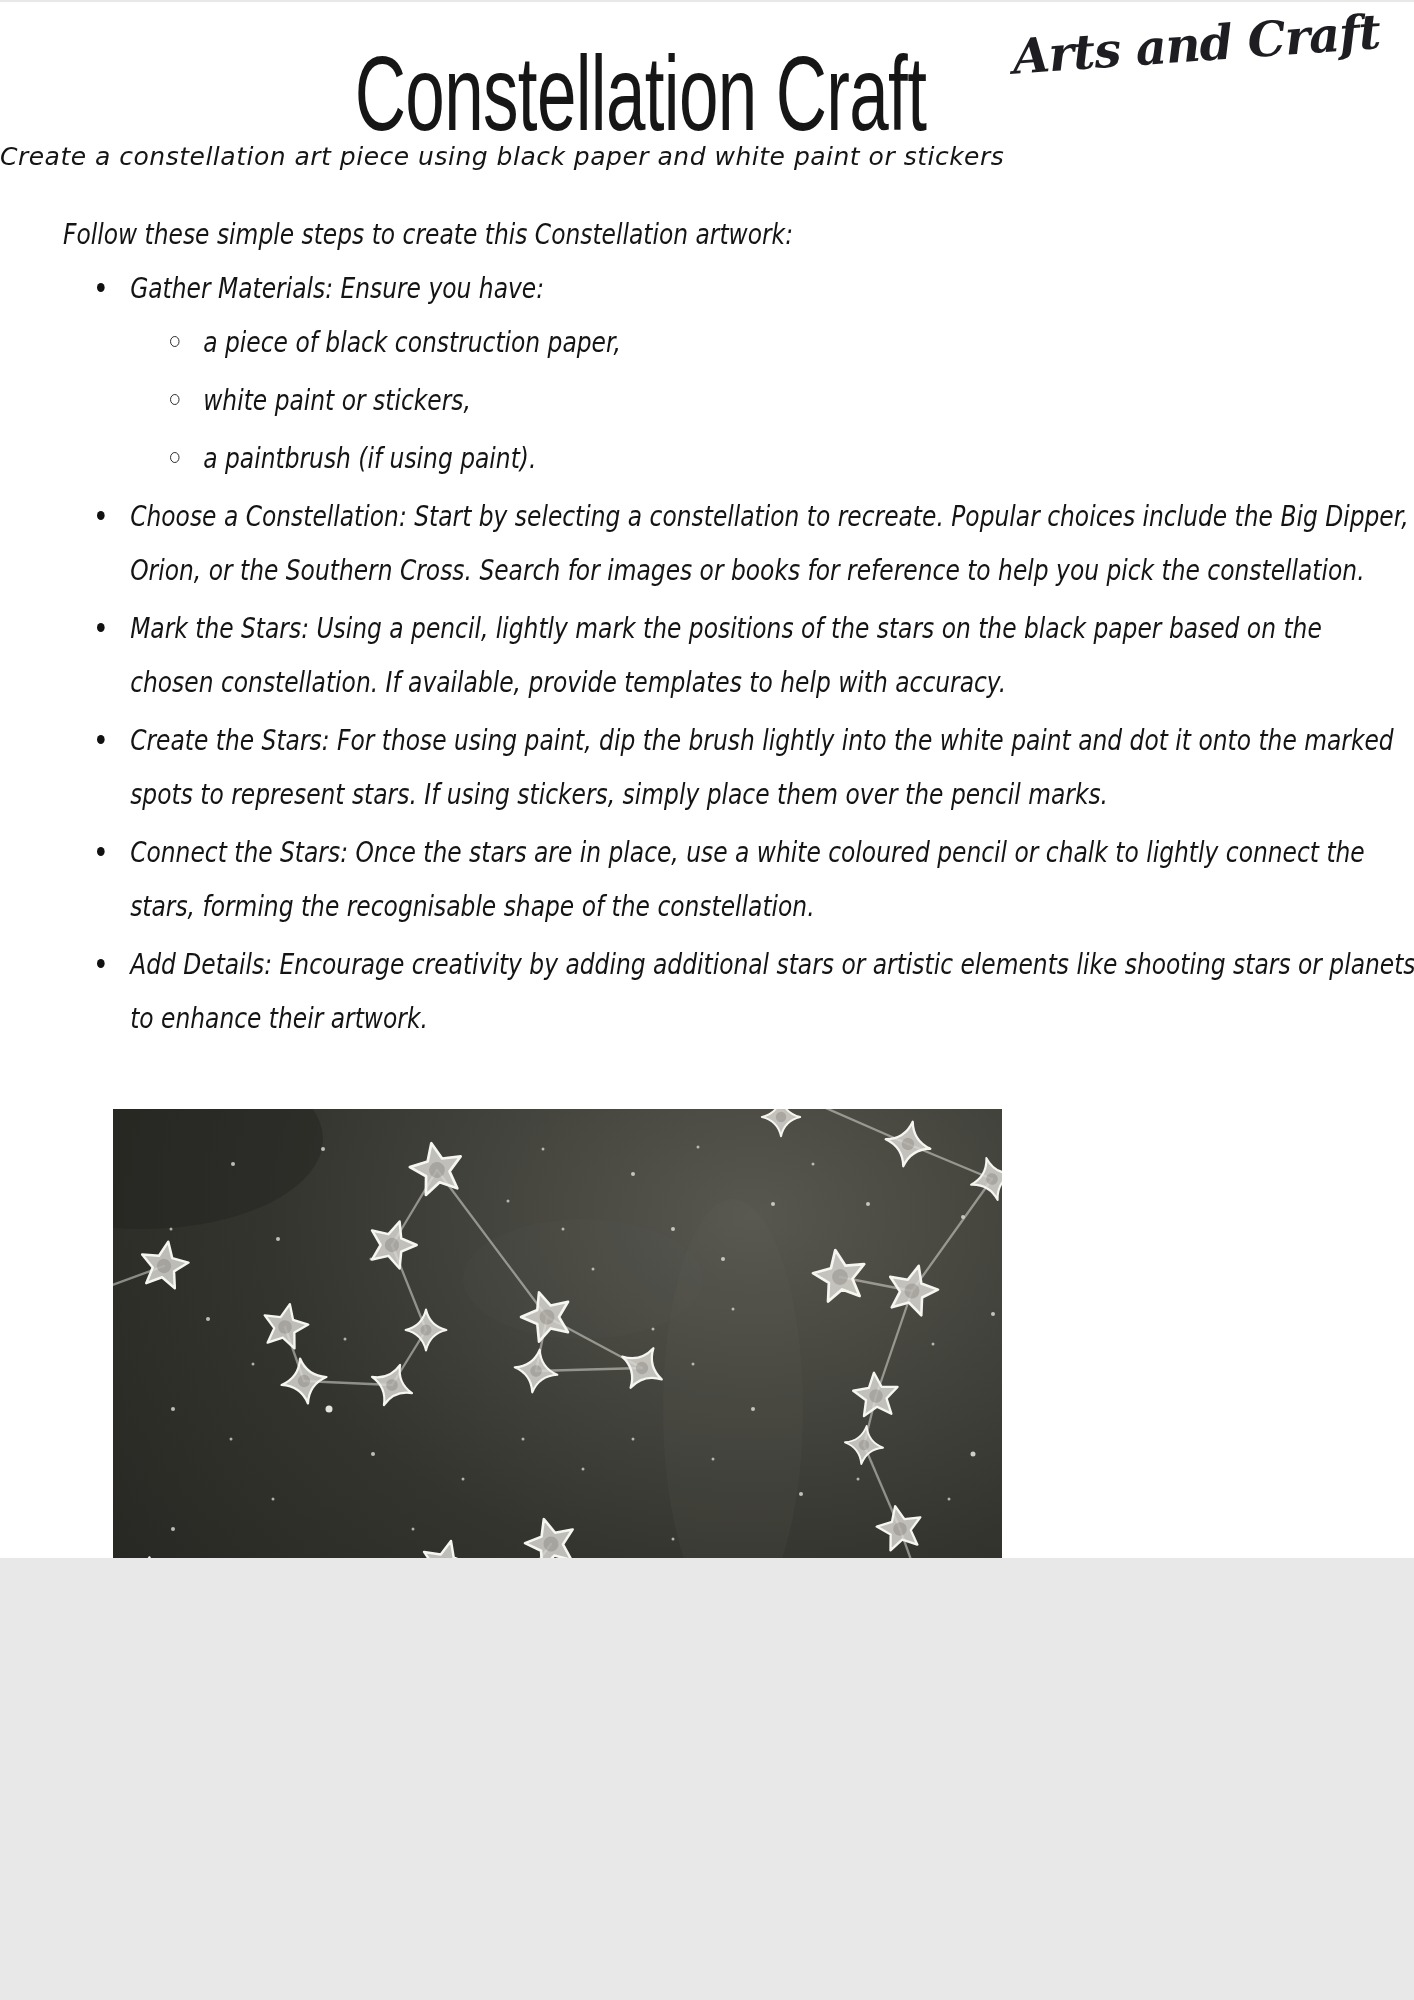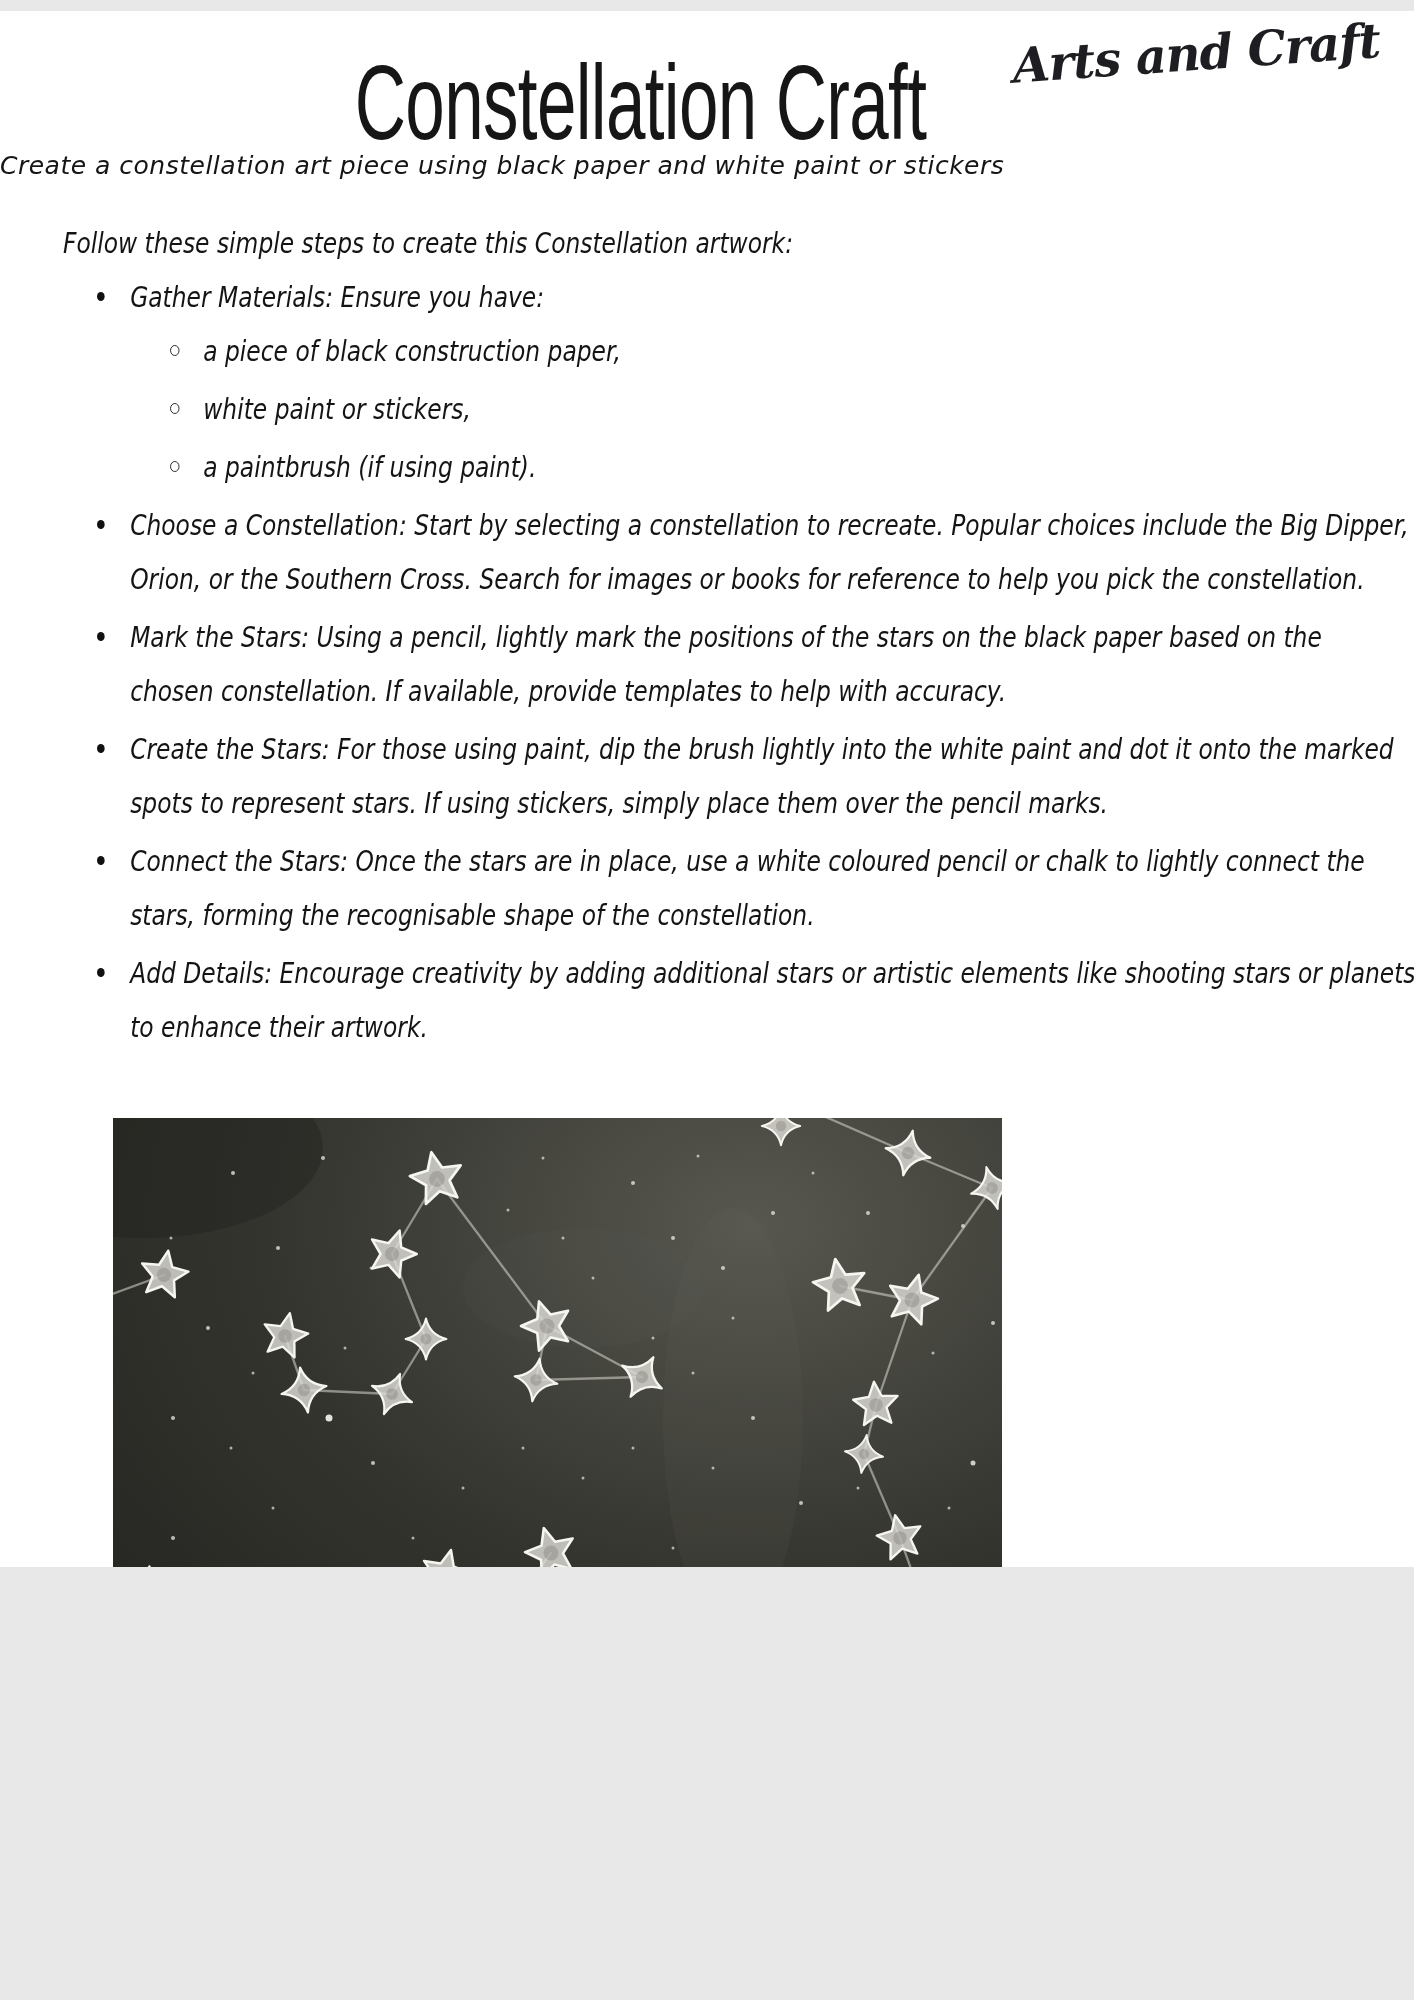--- a/index.html
+++ b/index.html
@@ -1,17 +1,17 @@
 <!DOCTYPE html>
 <html><head>
 <meta charset="utf-8">
 <style>
   html,body { margin:0; padding:0; background:#e8e8e8; }
   .page {
-    position:relative; width:1414px; height:1556px; margin:11px auto;
+    position:relative; width:1414px; height:1556px; margin:2px auto;
     background:#ffffff; overflow:hidden;
     font-family:"DejaVu Sans", sans-serif; color:#1b1b1b;
   }
   
   .title-wrap { position:absolute; top:38px; left:0; width:1280px; text-align:center; }
   .title {
     display:inline-block; font-family:"Liberation Sans", sans-serif;
     font-size:106px; line-height:1; letter-spacing:-1px; color:#161616;
     transform:scaleX(0.67); transform-origin:center top; white-space:nowrap;
   }

